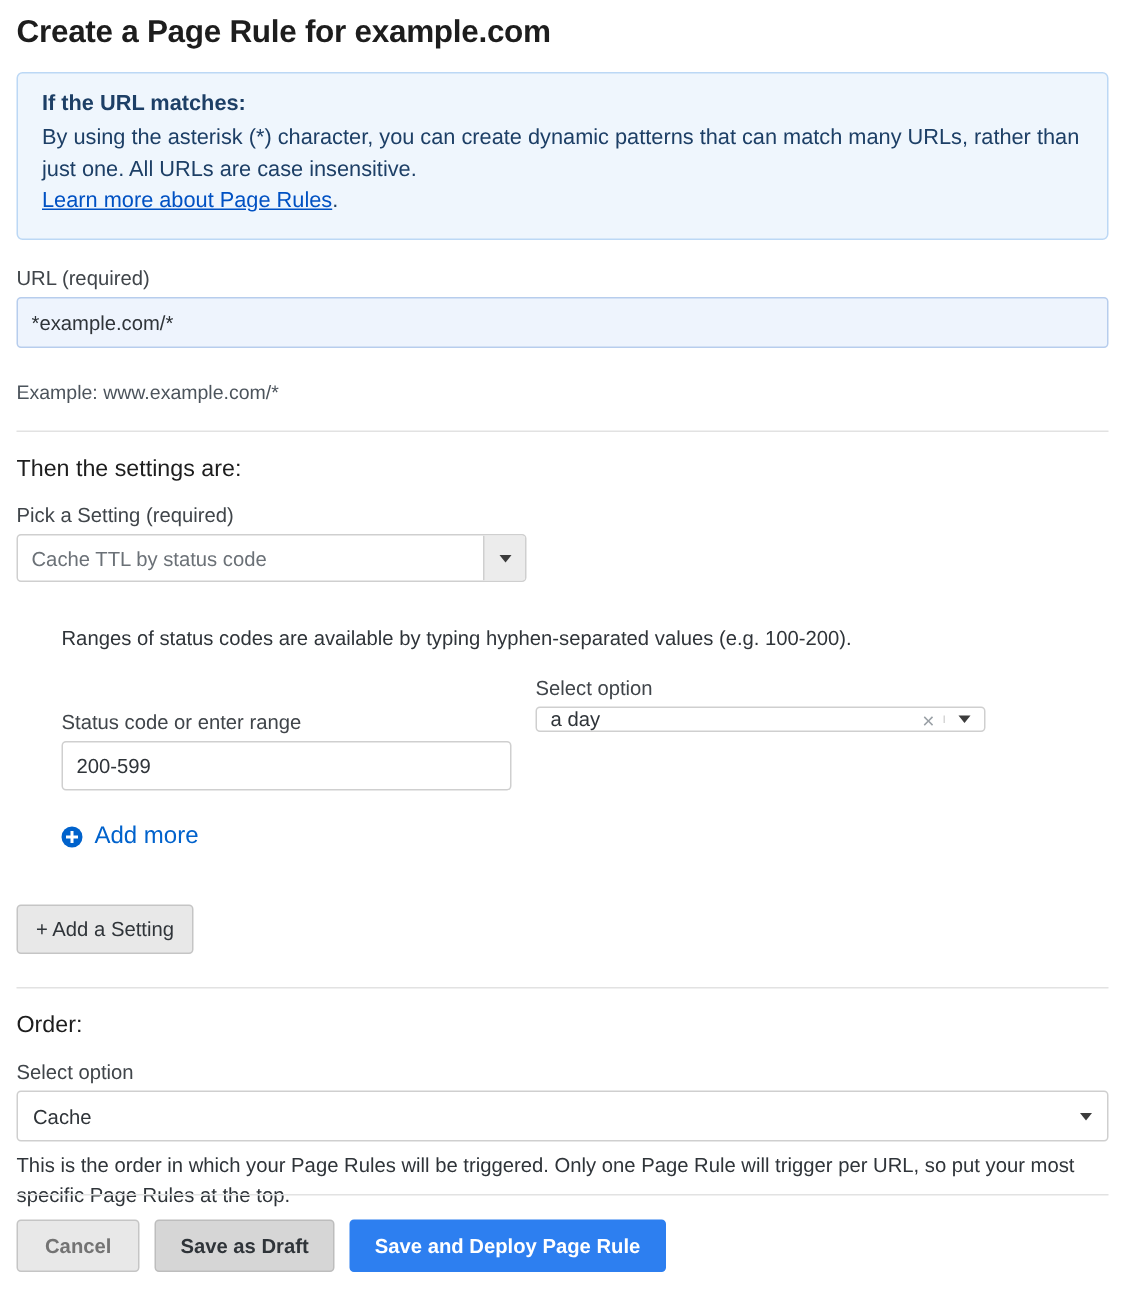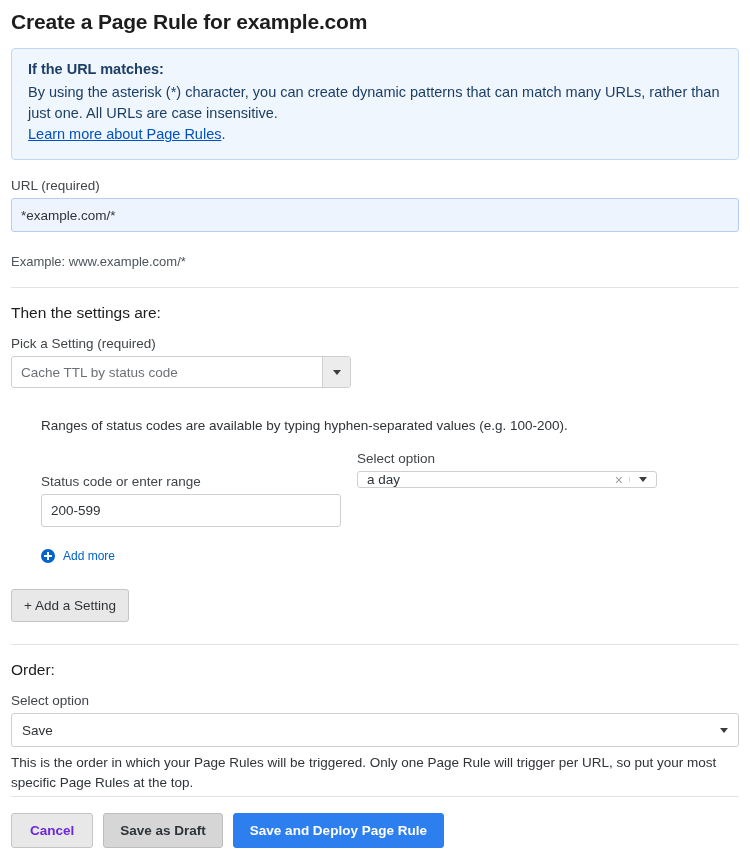--- a/index.html
+++ b/index.html
@@ -187,21 +187,21 @@
     align-items: center;
     justify-content: center;
   }
 
   .add-more {
     display: flex;
     align-items: center;
     gap: 8px;
     margin-top: 22px;
     color: #0062cc;
-    font-size: 12px;
+    font-size: 16px;
     cursor: pointer;
   }
   .plus-circle {
     width: 14px; height: 14px;
     border-radius: 50%;
     background: #0062cc;
     position: relative;
     flex: none;
   }
   .plus-circle::before, .plus-circle::after {
@@ -217,21 +217,21 @@
     background: #e8e8e8;
     border-radius: 3px;
     font-size: 13.5px;
     color: #2f3439;
     padding: 8px 12px;
     font-family: "Liberation Sans", sans-serif;
     font-weight: bold;
     cursor: pointer;
   }
   .add-setting-btn {
-    margin-top: 26px;
+    margin-top: 36px;
     font-weight: normal;
   }
 
   .order-select {
     width: 100%;
     height: 34px;
     border: 1px solid #cfcfcf;
     border-radius: 3px;
     background: #fff;
     display: flex;
@@ -263,21 +263,21 @@
     display: flex;
     gap: 10px;
     align-items: center;
   }
   .btn-cancel {
     background: #e8e8e8;
     border: 1px solid #c5c5c5;
     border-radius: 3px;
     font-size: 13.5px;
     font-weight: bold;
-    color: #6d28d9;
+    color: #737373;
     padding: 9px 18px;
     cursor: pointer;
     font-family: "Liberation Sans", sans-serif;
   }
   .btn-draft {
     background: #d6d6d6;
     border: 1px solid #bdbdbd;
     border-radius: 3px;
     font-size: 13.5px;
     font-weight: bold;
@@ -357,21 +357,21 @@
   </div>
 
   <button class="btn-gray add-setting-btn">+ Add a Setting</button>
 
   <hr class="divider" style="margin-top:22px;">
 
   <div class="section-title">Order:</div>
 
   <div class="field-label">Select option</div>
   <div class="order-select">
-    <span>Save</span>
+    <span>Cache</span>
     <span class="caret-dn"></span>
   </div>
   <div class="order-note">This is the order in which your Page Rules will be triggered. Only one Page Rule will trigger per URL, so put your most specific Page Rules at the top.</div>
 
   <div class="footer">
     <hr class="footer-sep">
     <div class="actions">
       <button class="btn-cancel">Cancel</button>
       <button class="btn-draft">Save as Draft</button>
       <button class="btn-primary">Save and Deploy Page Rule</button>

